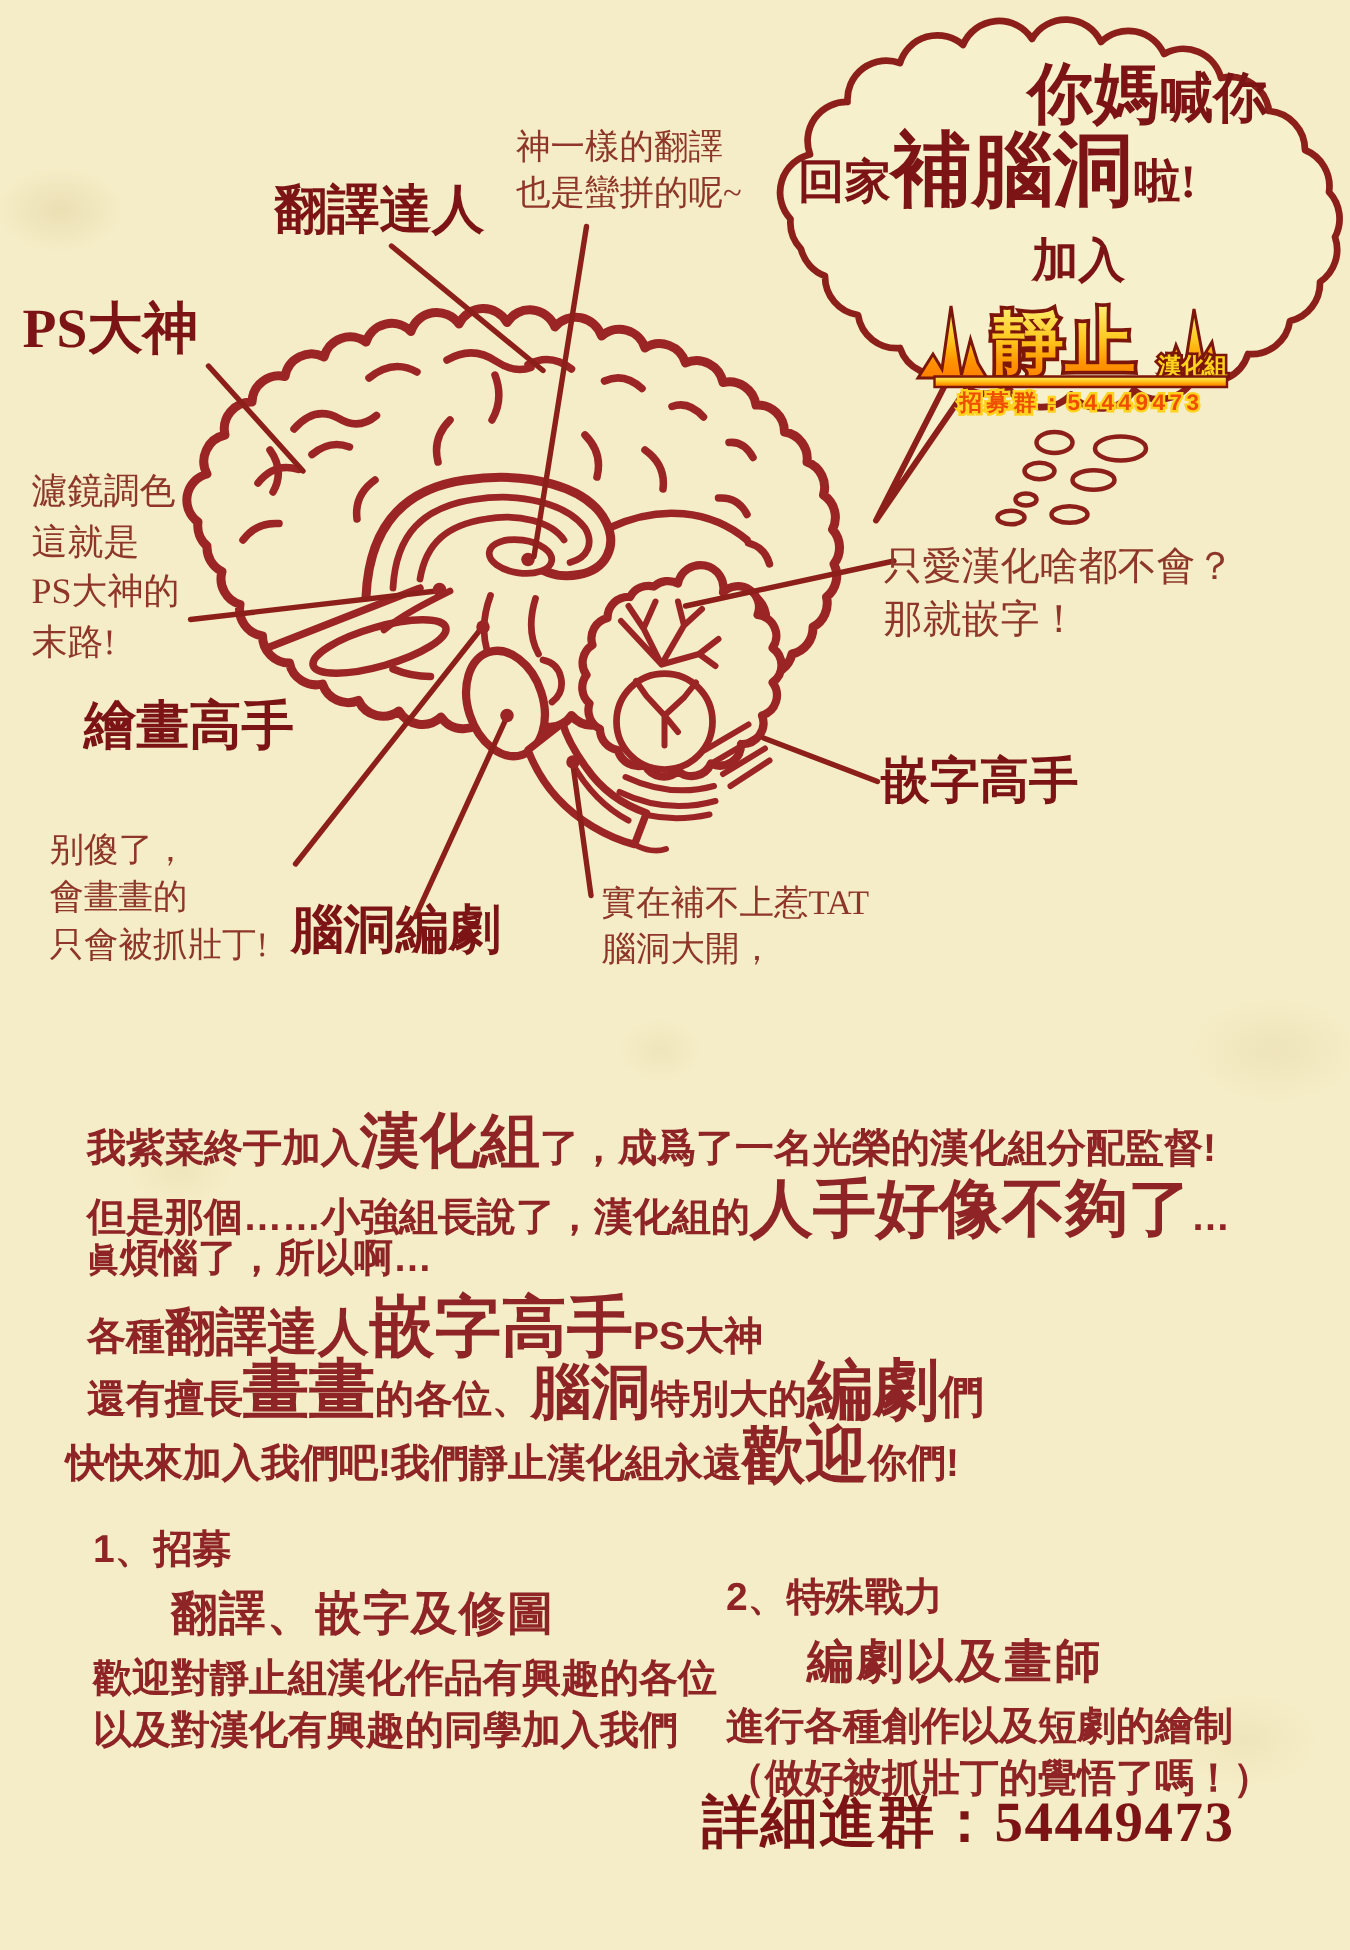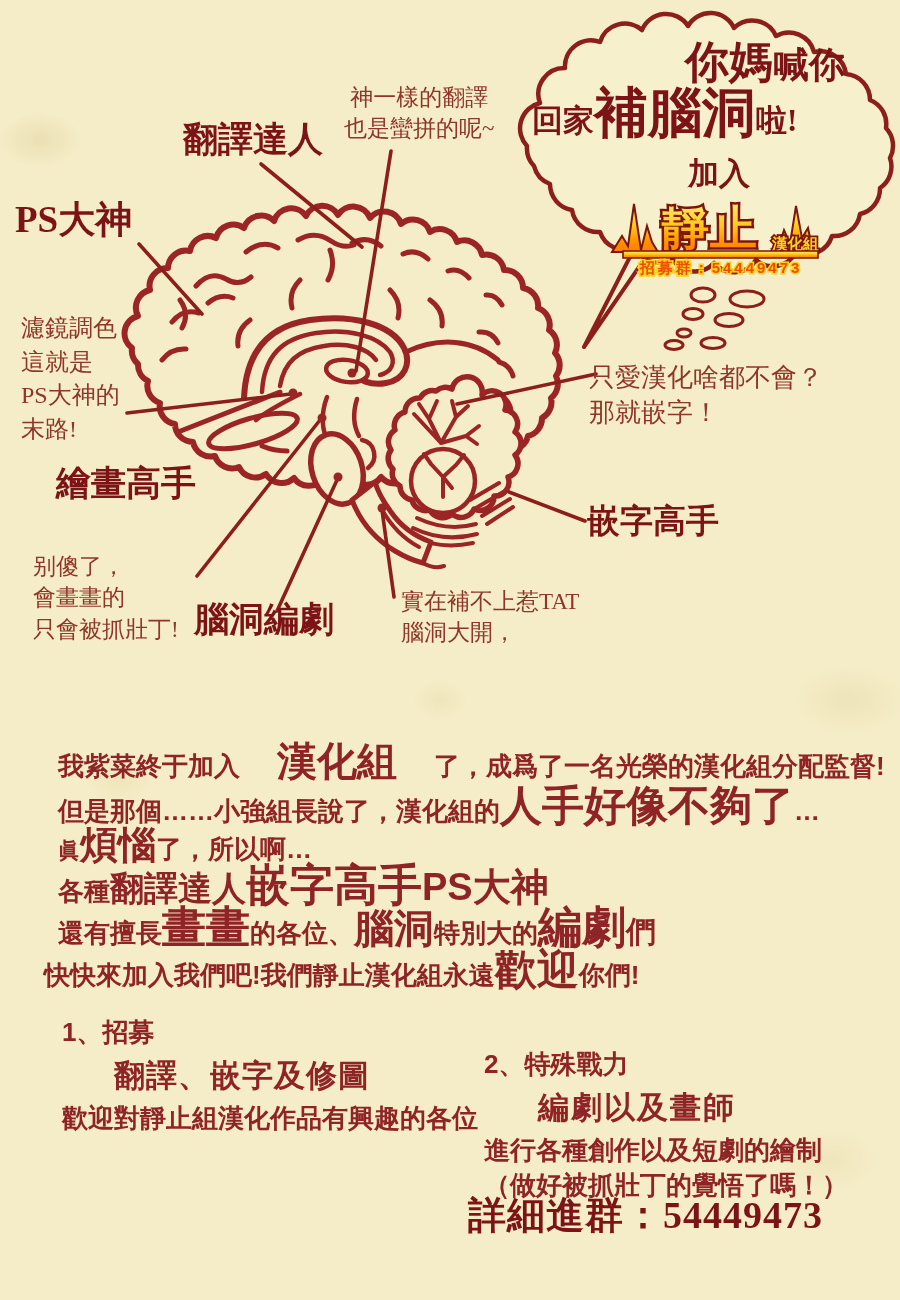--- a/index.html
+++ b/index.html
@@ -20,21 +20,21 @@
       radial-gradient(70px 45px at 830px 1160px, rgba(190,160,90,.10), transparent 70%),
       radial-gradient(40px 30px at 440px 700px, rgba(190,160,90,.10), transparent 70%);
     font-family:"Liberation Sans","DejaVu Sans",sans-serif;
   }
   .abs{position:absolute;white-space:nowrap;line-height:1.15;}
   .serif{font-family:"Liberation Serif","DejaVu Serif",serif;font-weight:bold;color:var(--ink);}
   .kai{font-family:"Liberation Serif","DejaVu Serif",serif;font-weight:normal;color:var(--ink-soft);}
   .sans{font-family:"Liberation Sans","DejaVu Sans",sans-serif;font-weight:bold;color:var(--ink-sans);}
   .line{display:flex;align-items:baseline;white-space:nowrap;}
   .z22{font-size:22px}.z26{font-size:26px}.z30{font-size:30px}.z31{font-size:31px}
-  .z34{font-size:34px}.z36{font-size:36px}.z38{font-size:38px}.z40{font-size:40px}
+  .z34{font-size:34px}.z36{font-size:36px}.z38{font-size:26px}.z40{font-size:40px}
   .z42{font-size:42px}.z44{font-size:44px}
   svg{position:absolute;left:0;top:0;}
   .note{line-height:1.36;}
 </style>
 </head>
 <body>
 
 <svg width="900" height="1300" viewBox="0 0 900 1300">
   <defs>
     <linearGradient id="gold" x1="0" y1="0" x2="0" y2="1">
@@ -121,21 +121,21 @@
   <span class="serif z44">你媽</span><span class="serif z36">喊你</span>
 </div>
 <div class="abs line" style="left:532px;top:82px;">
   <span class="serif z31" style="font-size:31px">回家</span>
   <span class="serif" style="font-size:54px">補腦洞</span>
   <span class="serif z31" style="font-size:31px">啦!</span>
 </div>
 <div class="abs serif z31" style="left:688px;top:156px;width:130px;text-align:left;">加入</div>
 
 <div class="abs serif" style="left:183px;top:120px;font-size:35px;">翻譯達人</div>
-<div class="abs kai note" style="left:344px;top:82px;font-size:23px;text-align:center;">
+<div class="abs kai note" style="left:344px;top:82px;font-size:23px;">
   <div>神一樣的翻譯</div>
   <div>也是蠻拼的呢~</div>
 </div>
 
 <div class="abs serif" style="left:15px;top:199px;font-size:37px;">PS大神</div>
 <div class="abs kai note" style="left:21px;top:312px;font-size:24px;line-height:1.4;">
   <div>濾鏡調色</div>
   <div>這就是</div>
   <div>PS大神的</div>
   <div>末路!</div>
@@ -153,21 +153,21 @@
   <div>實在補不上惹TAT</div>
   <div>腦洞大開，</div>
 </div>
 
 <div class="abs serif" style="left:587px;top:503px;font-size:33px;">嵌字高手</div>
 <div class="abs kai note" style="left:589px;top:360px;font-size:26px;">
   <div>只愛漢化啥都不會？</div>
   <div>那就嵌字！</div>
 </div>
 
-<div class="abs line" style="left:58px;top:738px;gap:37px;">
+<div class="abs line" style="left:58px;top:738px;">
   <span class="sans z26">我紫菜終于加入</span>
   <span class="sans z40">漢化組</span>
   <span class="sans z26">了，成爲了一名光榮的漢化組分配監督!</span>
 </div>
 <div class="abs line" style="left:58px;top:782px;">
   <span class="sans z26">但是那個……小強組長說了，漢化組的</span>
   <span class="sans z42">人手好像不夠了</span>
   <span class="sans z26">…</span>
 </div>
 <div class="abs line" style="left:58px;top:824px;">
@@ -194,20 +194,21 @@
   <span class="sans z26">快快來加入我們吧!我們靜止漢化組永遠</span>
   <span class="sans z42">歡迎</span>
   <span class="sans z26">你們!</span>
 </div>
 
 <div class="abs" style="left:62px;top:1018px;">
   <div class="sans z26" style="margin-bottom:10px;">1、招募</div>
   <div class="sans z31" style="margin-left:52px;margin-bottom:7px;letter-spacing:1px;">翻譯、嵌字及修圖</div>
   <div class="sans z26" style="line-height:1.38;">
     <div>歡迎對靜止組漢化作品有興趣的各位</div>
+    <div>以及對漢化有興趣的同學加入我們</div>
   </div>
 </div>
 <div class="abs" style="left:484px;top:1018px;margin-top:32px;">
   <div class="sans z26" style="margin-bottom:10px;">2、特殊戰力</div>
   <div class="sans z31" style="margin-left:54px;margin-bottom:7px;letter-spacing:2px;">編劇以及畫師</div>
   <div class="sans z26" style="line-height:1.38;">
     <div>進行各種創作以及短劇的繪制</div>
     <div>（做好被抓壯丁的覺悟了嗎！）</div>
   </div>
 </div>

